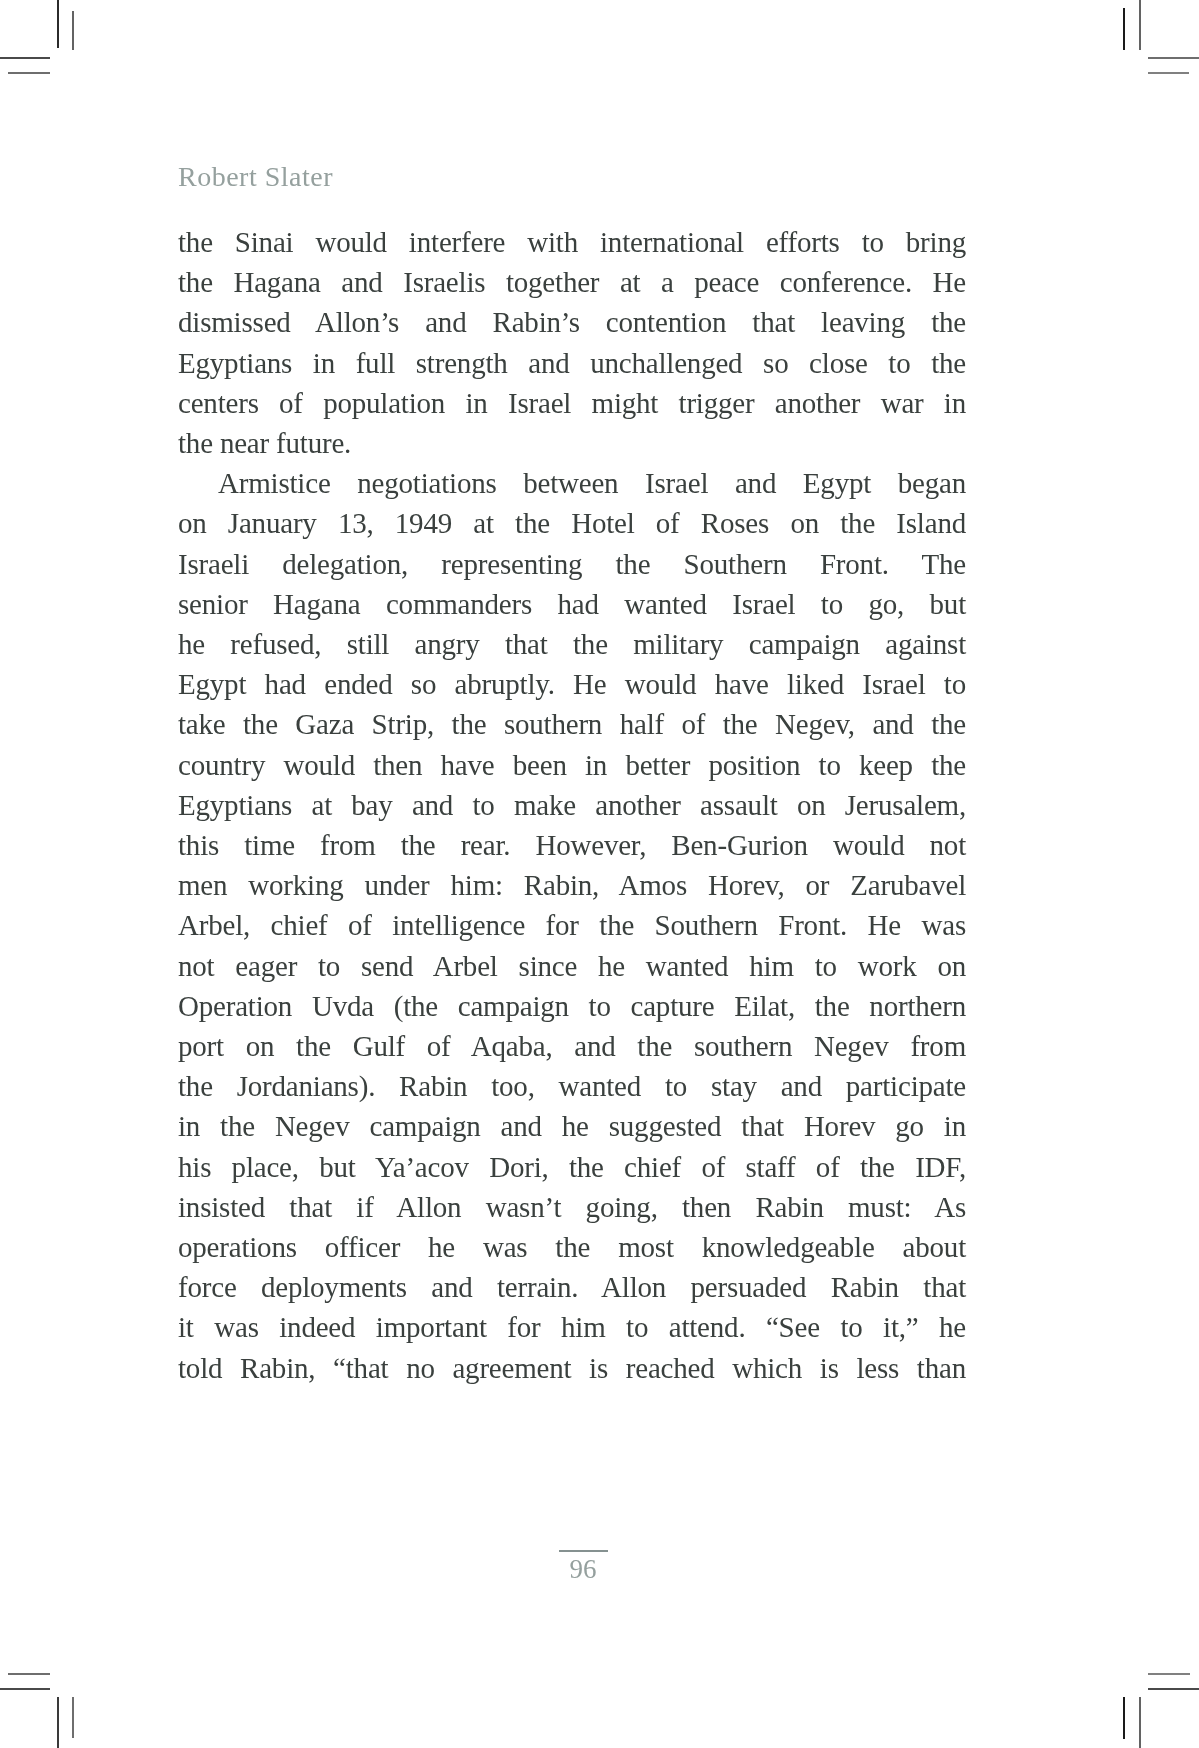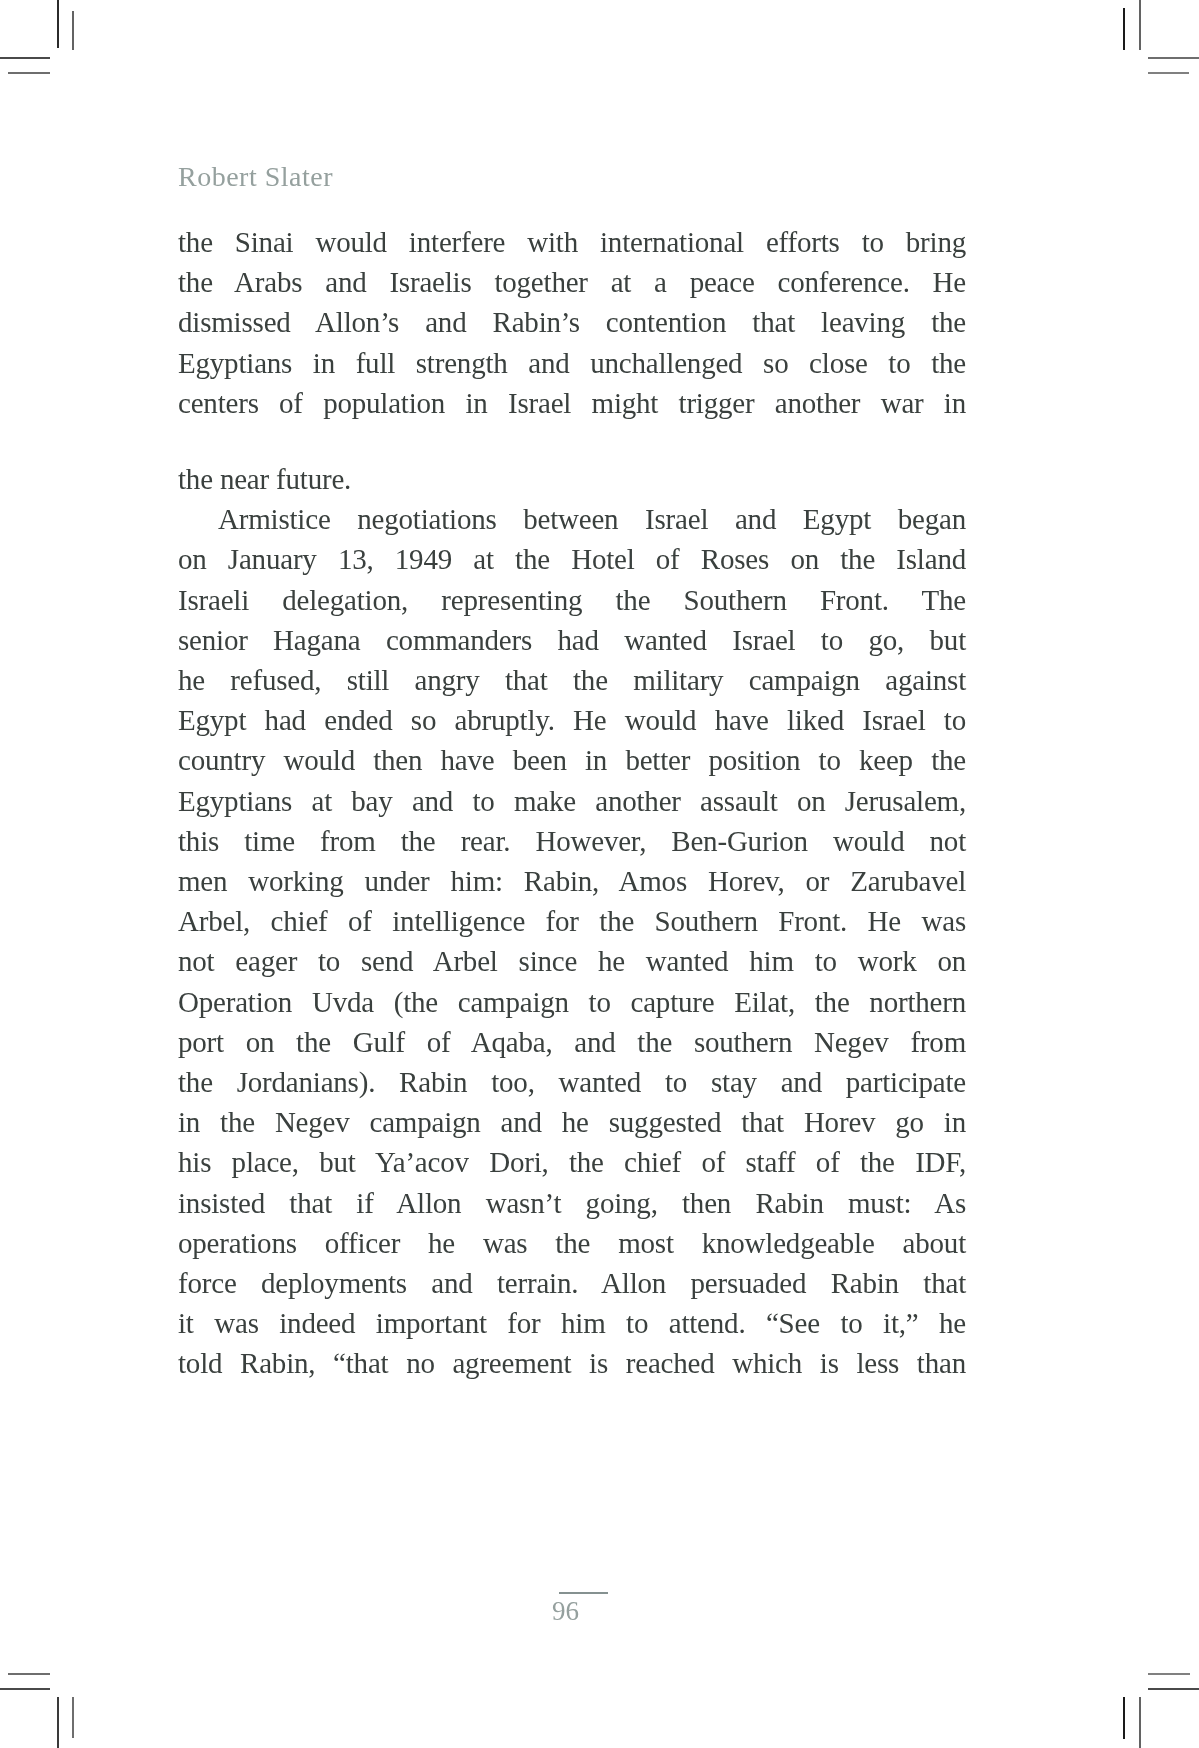--- a/index.html
+++ b/index.html
@@ -32,29 +32,29 @@
     font-size: 29px;
     letter-spacing: -0.2px;
     line-height: 40.2px;
     font-family: Liberation Serif, serif;
   }
   .body-text .line {
     text-align: justify;
     text-align-last: justify;
     white-space: normal;
   }
-  .body-text .line.no-justify { text-align-last: left; margin-top: 36px; }
+  .body-text .line.no-justify { text-align-last: left; }
   .body-text .line.indent { padding-left: 40px; }
 
   .page-footer {
     position: absolute;
     left: 552px;
-    top: 1592px;
+    top: 1550px;
     width: 62px;
-    text-align: left;
+    text-align: center;
   }
   .footer-rule {
     margin: 0 auto;
     width: 49px;
     height: 2px;
     background: #859190;
   }
   .page-number {
     margin-top: 2px;
     font-size: 27px;
@@ -87,31 +87,32 @@
     <div class="cm" style="left:1148px;top:1673px;width:42px;height:2px;background:#808080"></div>
     <div class="cm" style="left:1148px;top:1688px;width:51px;height:2px;background:#4a4a4a"></div>
     <div class="cm" style="left:1123px;top:1697px;width:2px;height:42px;background:#1a1a1a"></div>
     <div class="cm" style="left:1139px;top:1697px;width:2px;height:51px;background:#636363"></div>
   </div>
 
   <div class="running-header">Robert Slater</div>
 
   <div class="body-text" id="body-text">
       <div class="line">the Sinai would interfere with international efforts to bring</div>
-      <div class="line">the Arabs and Israelis together at a peace conference. He</div>
+      <div class="line">the Hagana and Israelis together at a peace conference. He</div>
       <div class="line">dismissed Allon’s and Rabin’s contention that leaving the</div>
       <div class="line">Egyptians in full strength and unchallenged so close to the</div>
       <div class="line">centers of population in Israel might trigger another war in</div>
       <div class="line no-justify">the near future.</div>
       <div class="line indent">Armistice negotiations between Israel and Egypt began</div>
       <div class="line">on January 13, 1949 at the Hotel of Roses on the Island</div>
       <div class="line">Israeli delegation, representing the Southern Front. The</div>
       <div class="line">senior Hagana commanders had wanted Israel to go, but</div>
       <div class="line">he refused, still angry that the military campaign against</div>
       <div class="line">Egypt had ended so abruptly. He would have liked Israel to</div>
+      <div class="line">take the Gaza Strip, the southern half of the Negev, and the</div>
       <div class="line">country would then have been in better position to keep the</div>
       <div class="line">Egyptians at bay and to make another assault on Jerusalem,</div>
       <div class="line">this time from the rear. However, Ben-Gurion would not</div>
       <div class="line">men working under him: Rabin, Amos Horev, or Zarubavel</div>
       <div class="line">Arbel, chief of intelligence for the Southern Front. He was</div>
       <div class="line">not eager to send Arbel since he wanted him to work on</div>
       <div class="line">Operation Uvda (the campaign to capture Eilat, the northern</div>
       <div class="line">port on the Gulf of Aqaba, and the southern Negev from</div>
       <div class="line">the Jordanians). Rabin too, wanted to stay and participate</div>
       <div class="line">in the Negev campaign and he suggested that Horev go in</div>

